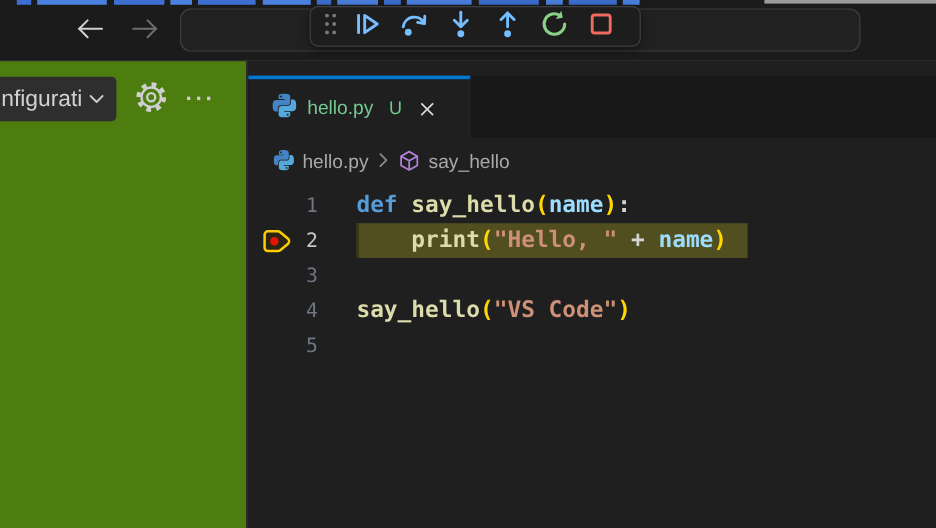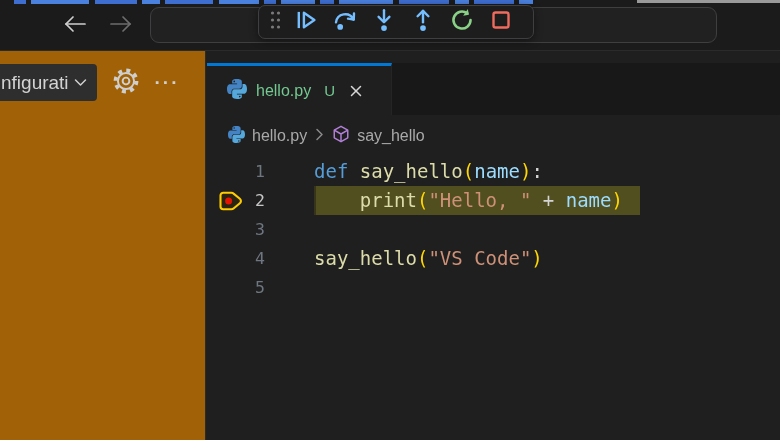--- a/index.html
+++ b/index.html
@@ -28,21 +28,21 @@
     position:absolute; left:258px; top:5px; width:276px; height:34px;
     background:#1d1d1e; border:1px solid #3f3f41; border-radius:7px;
     display:flex; align-items:center; padding:0 8px; gap:6px; z-index:3;
     box-shadow:0 2px 8px rgba(0,0,0,.45);
   }
   .dbg-btn { width:33px; height:30px; display:flex; align-items:center; justify-content:center; border-radius:5px; }
   .grip { width:16px; height:30px; display:flex; align-items:center; justify-content:center; }
   
   .sidebar {
     position:absolute; left:0; top:51px; width:206px; height:389px;
-    background:#a16207; border-right:1px solid #2b2b2b;
+    background:#4d7c0f; border-right:1px solid #2b2b2b;
   }
   .config-dropdown {
     position:absolute; left:0; top:13px; width:97px; height:37px;
     background:#2e2e2e; border-radius:0 4px 4px 0;
     display:flex; align-items:center; overflow:hidden;
   }
   .config-dropdown .lbl {
     font-size:19px; color:#d2d2d2; white-space:nowrap; margin-left:1px;
   }
   .config-dropdown .chev { margin-left:4px; display:flex; }
@@ -60,21 +60,21 @@
   .tab .badge { font-size:15px; margin-left:13px; }
   .tab .close { margin-left:10px; display:flex; align-items:center; justify-content:center; width:22px; height:22px; border-radius:4px; }
   .breadcrumbs { height:42px; display:flex; align-items:center; padding-left:21px; gap:7px; font-size:16px; color:#a9a9a9; }
   .crumb { display:flex; align-items:center; gap:7px; }
   
   .code { font-family:"DejaVu Sans Mono","Liberation Mono",monospace; font-size:19px; }
   .line { display:flex; height:29px; line-height:29px; align-items:center; }
   .gutter { width:34px; margin-left:8px; display:flex; align-items:center; justify-content:center; height:29px; }
   .lnum { width:16px; text-align:right; font-size:16.5px; color:#6e7681; }
   .lnum.cur { color:#c6c6c6; }
-  .ctext { margin-left:49px; white-space:pre; height:29px; display:inline-block; }
+  .ctext { margin-left:32px; white-space:pre; height:29px; display:inline-block;font-weight:bold; }
   .ctext.hl { padding-right:17px; box-shadow:inset 2px 0 0 #36351a; }
 </style>
 </head>
 <body>
 
 <div class="screen">
 
   <div class="titlebar">
     <div class="top-fragments">
       <i style="left:14px;width:12px;background:#3e6ed0"></i>

